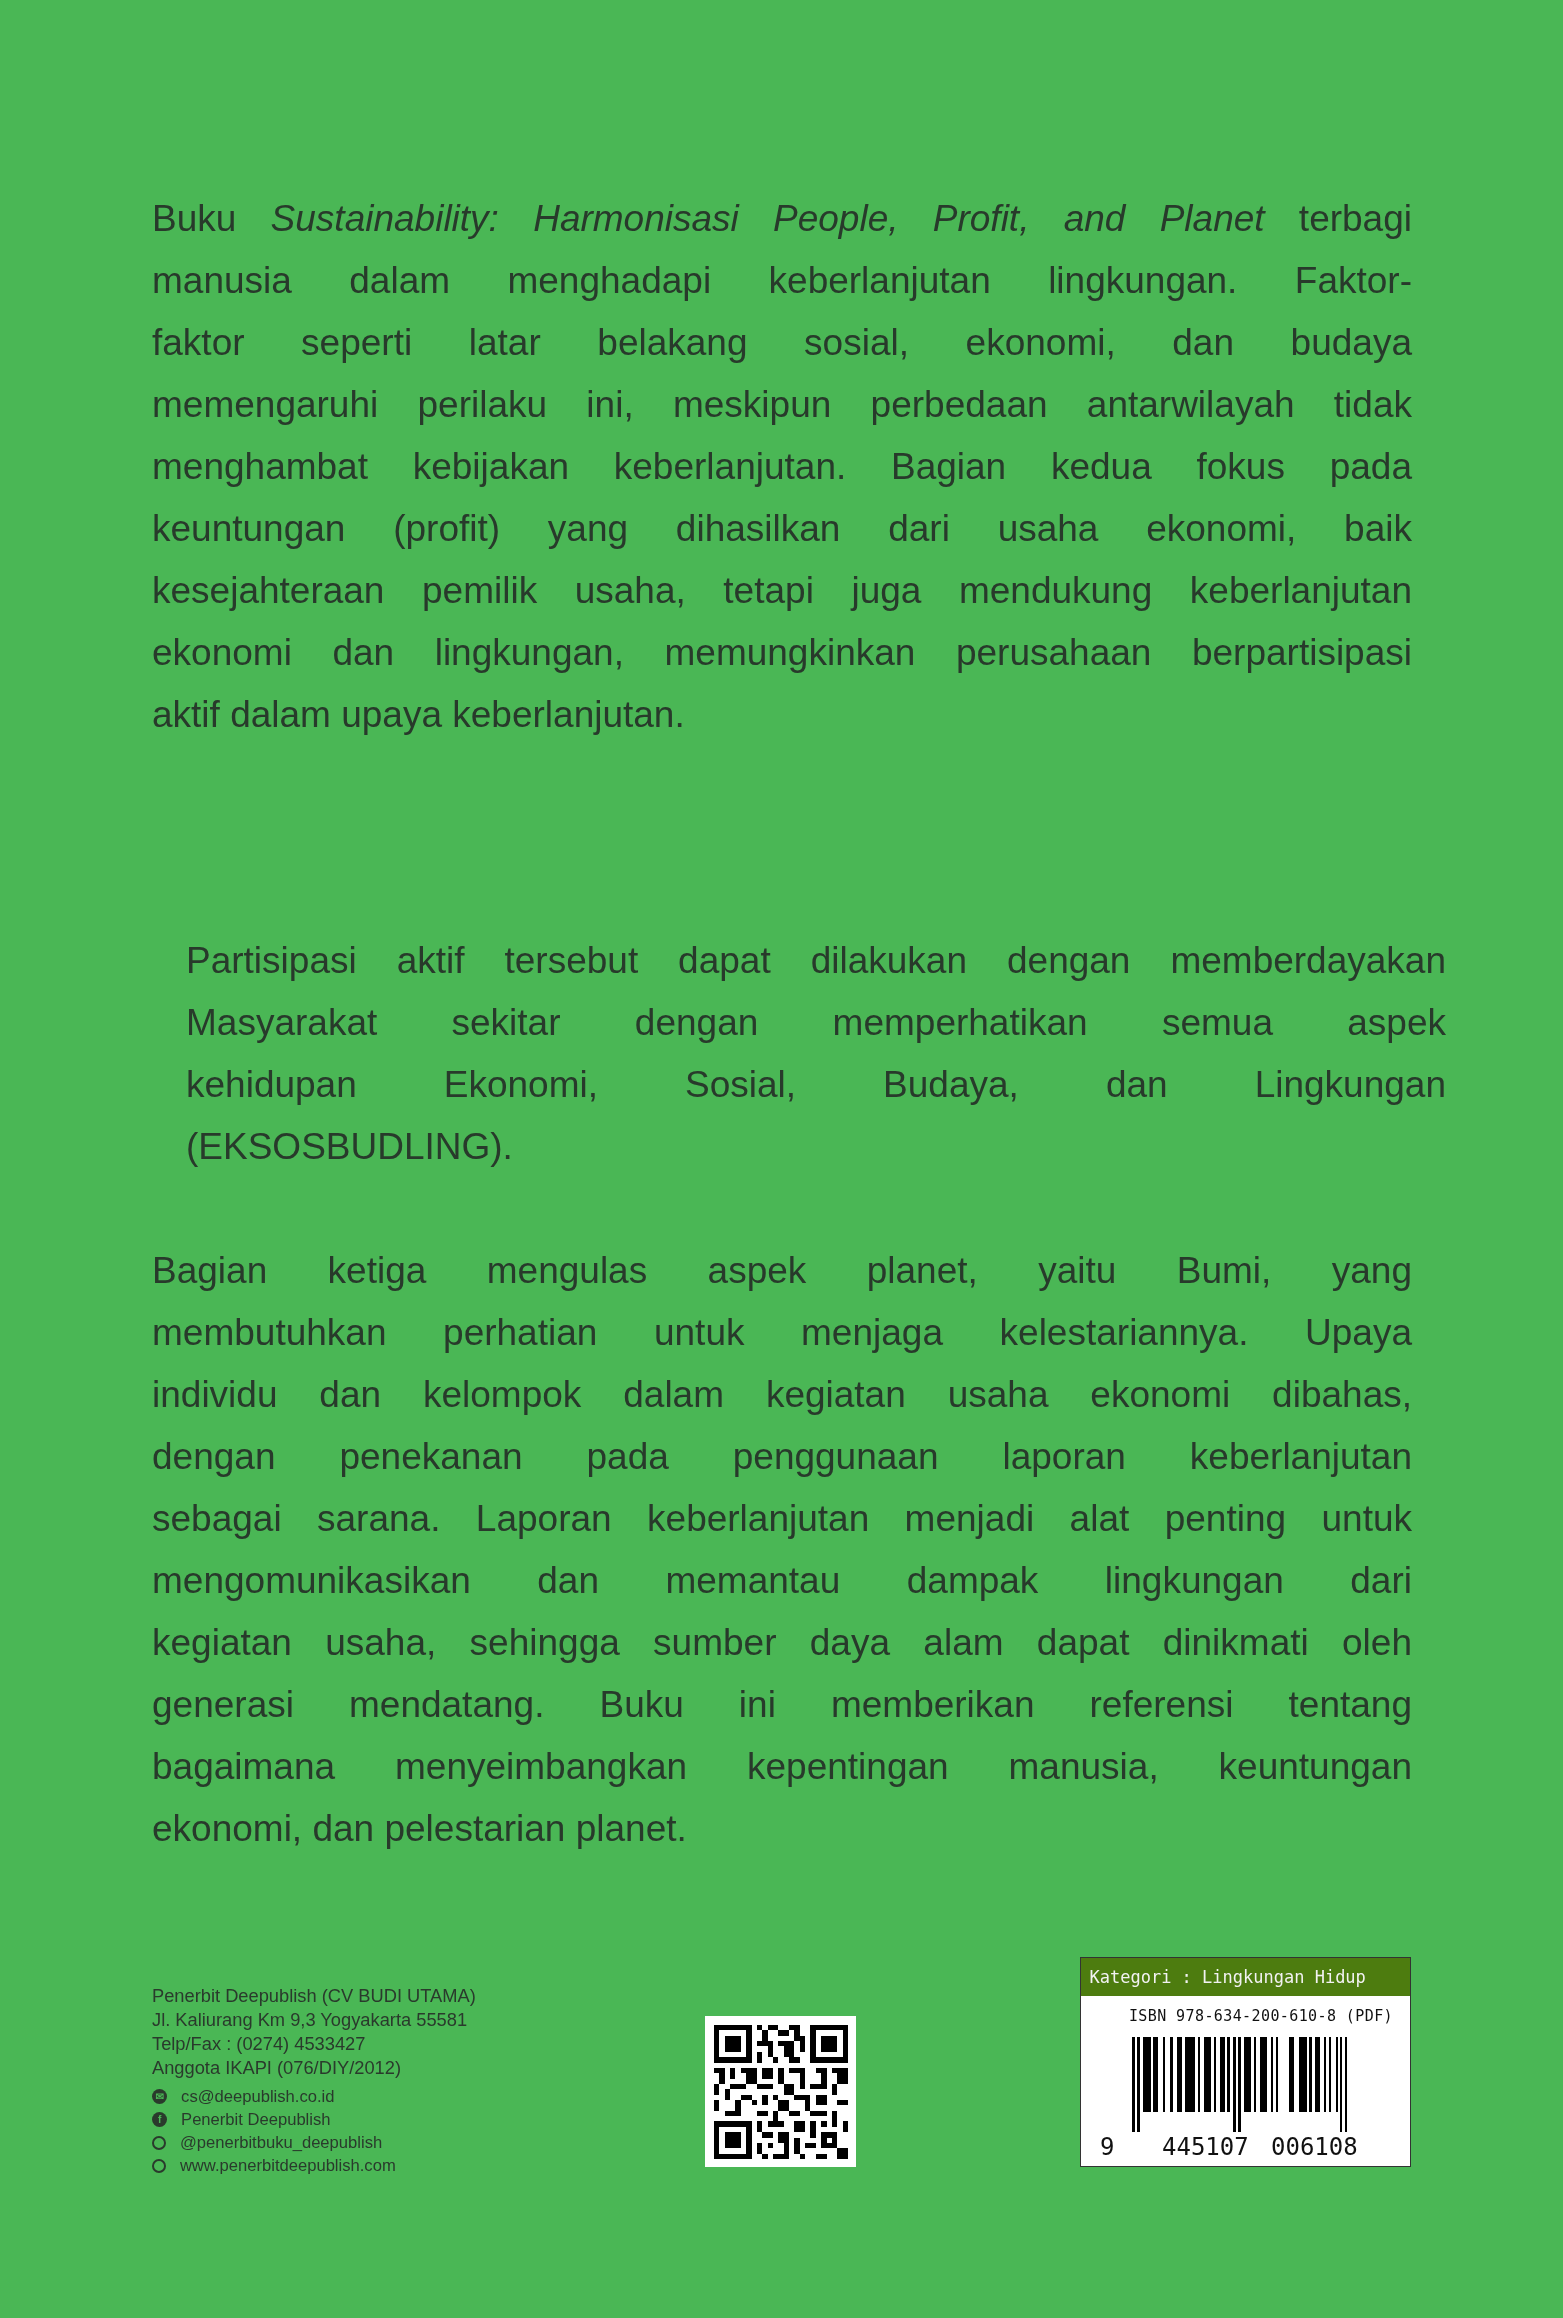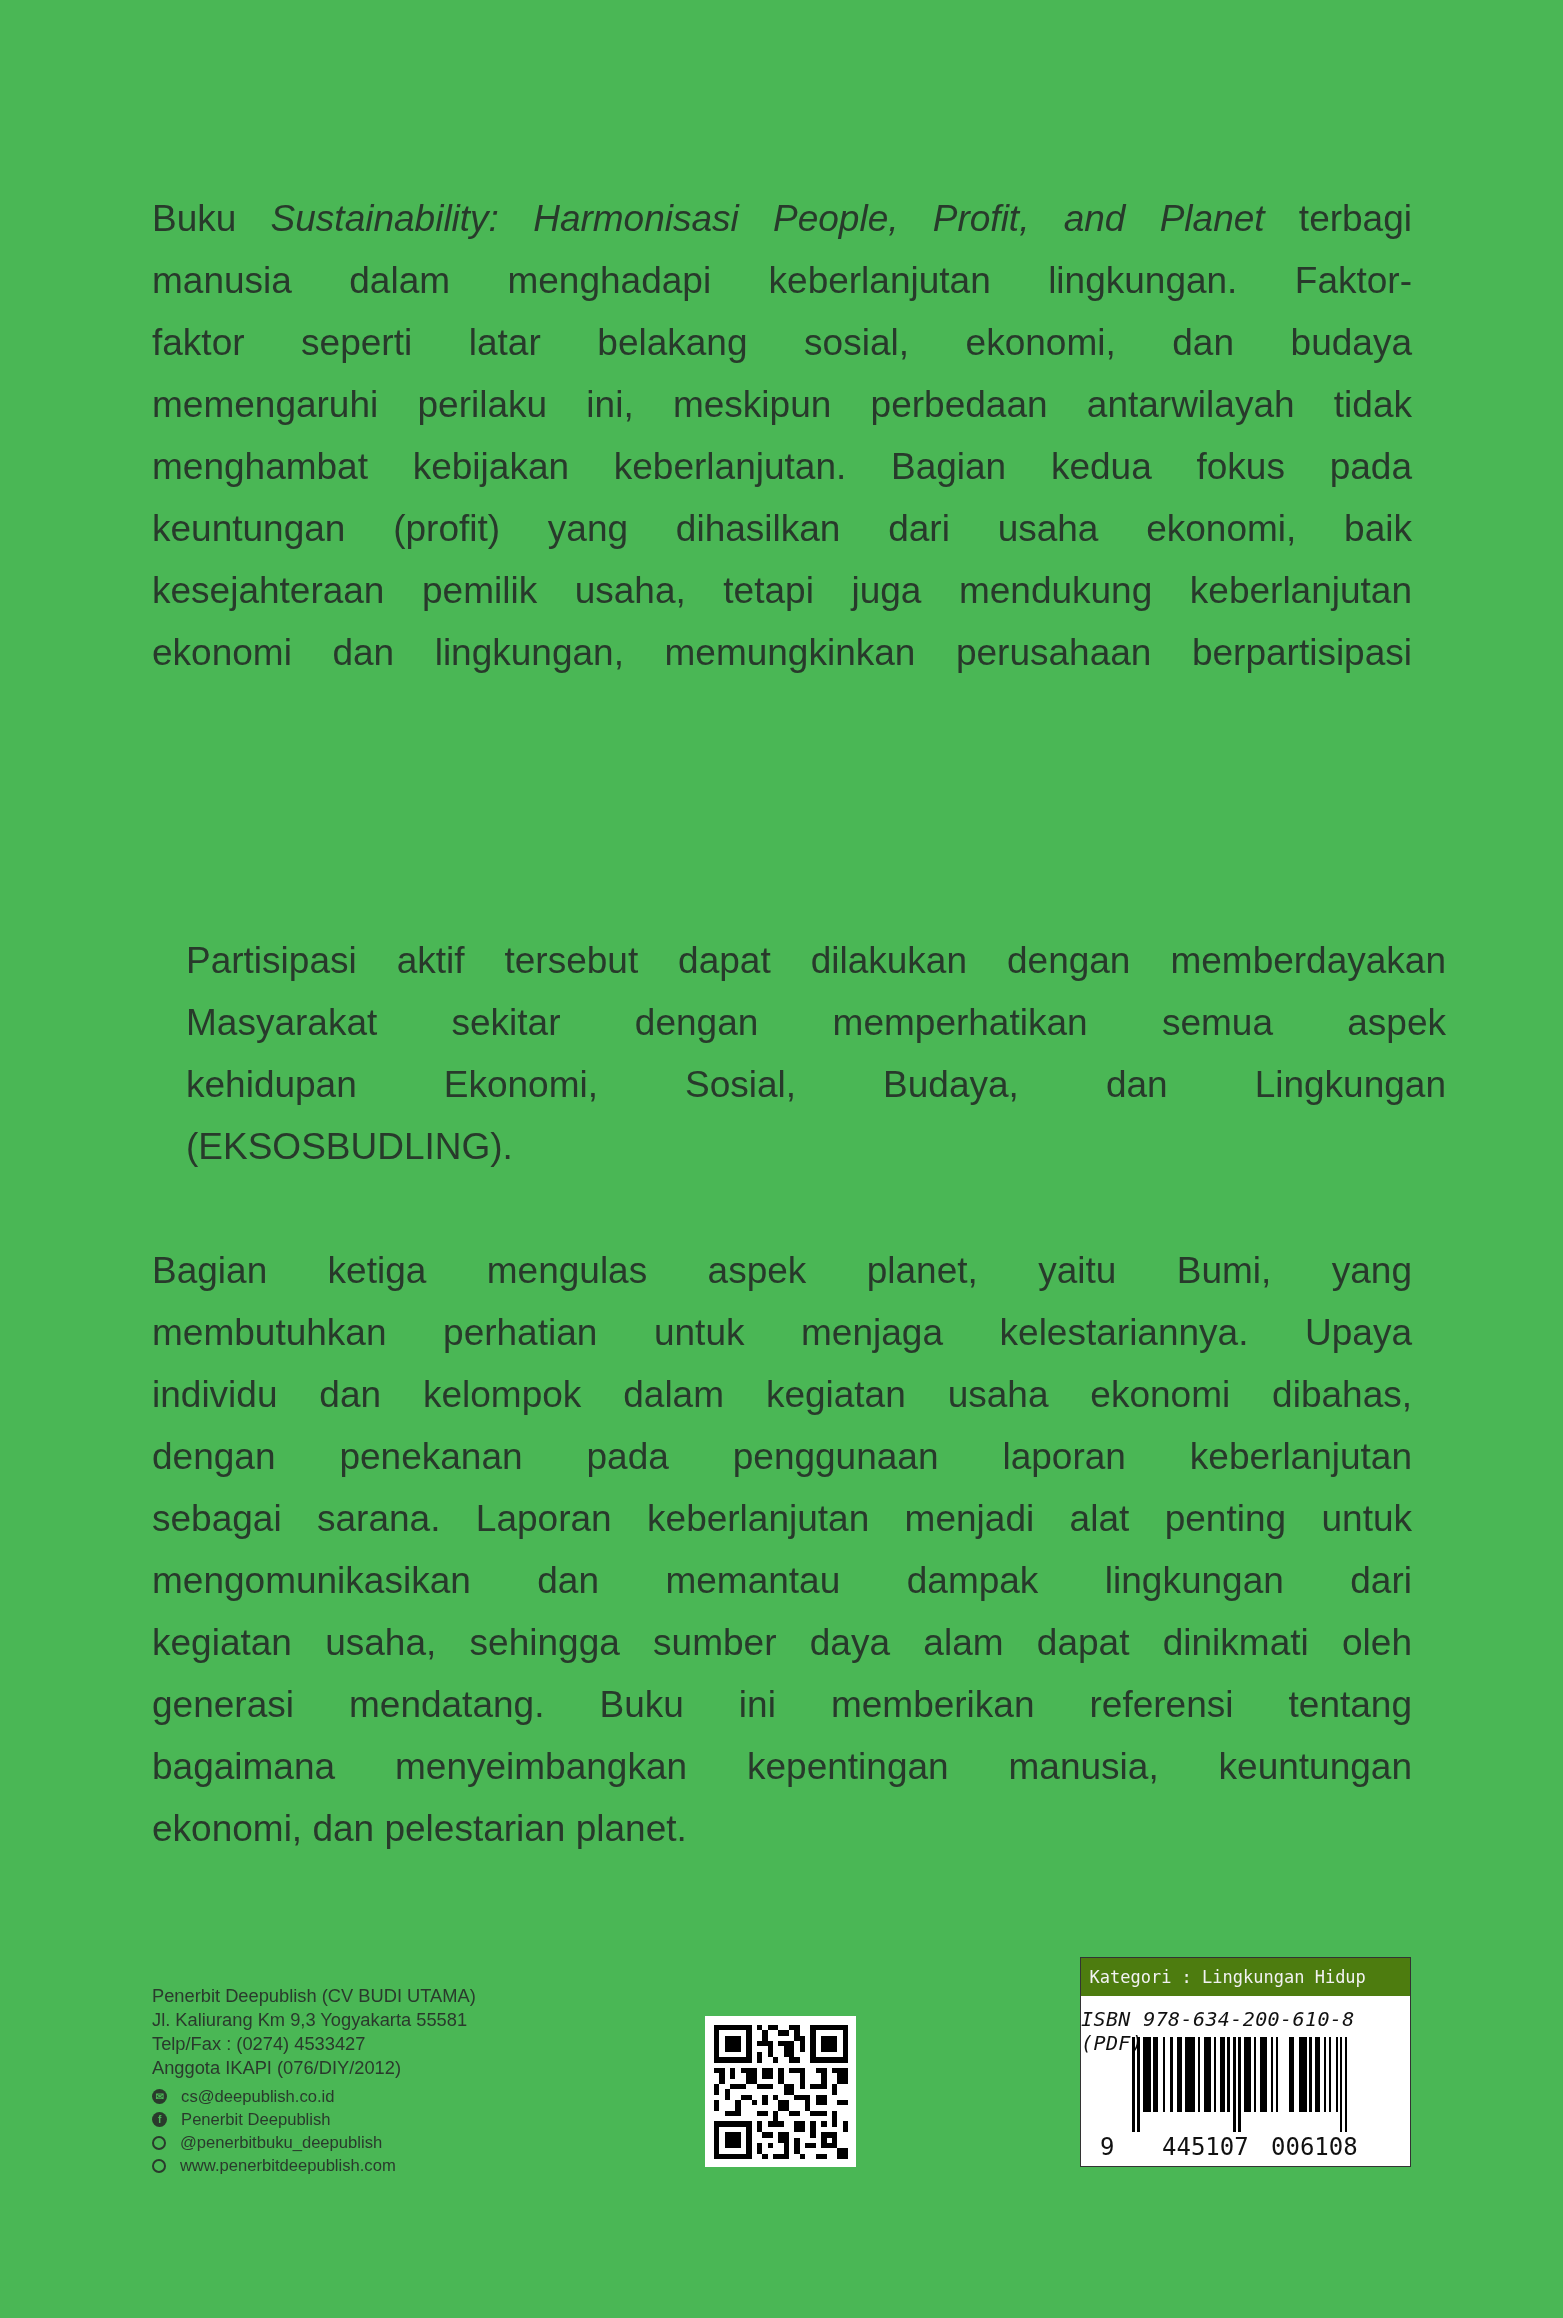--- a/index.html
+++ b/index.html
@@ -80,24 +80,23 @@
     font-family: "DejaVu Sans Mono", monospace;
     font-size: 17px;
     line-height: 38px;
     padding-left: 8.5px;
     white-space: nowrap;
   }
   .isbn-num {
     position: absolute;
     right: 17px; top: 49px;
     font-family: "DejaVu Sans Mono", monospace;
-    font-size: 20px;
+    font-size: 15px;
     color: #111;
     letter-spacing: 0.4px;
-    font-style: italic;
   }
   .barcode { position: absolute; left: 51px; top: 79px; }
   .bc-digits {
     position: absolute; top: 175px; left: 0; right: 0;
     font-family: "DejaVu Sans Mono", monospace;
     font-size: 24px; color: #111;
   }
   .bc-digits span { position: absolute; }
 </style>
 </head>
@@ -105,20 +104,21 @@
 
 <div class="body-text" id="para1">
   <span class="line"><span>Buku </span><span class="it">Sustainability: Harmonisasi People, Profit, and Planet</span><span> terbagi</span></span>
   <span class="line">manusia dalam menghadapi keberlanjutan lingkungan. Faktor-</span>
   <span class="line">faktor seperti latar belakang sosial, ekonomi, dan budaya</span>
   <span class="line">memengaruhi perilaku ini, meskipun perbedaan antarwilayah tidak</span>
   <span class="line">menghambat kebijakan keberlanjutan. Bagian kedua fokus pada</span>
   <span class="line">keuntungan (profit) yang dihasilkan dari usaha ekonomi, baik</span>
   <span class="line">kesejahteraan pemilik usaha, tetapi juga mendukung keberlanjutan</span>
   <span class="line">ekonomi dan lingkungan, memungkinkan perusahaan berpartisipasi</span>
+  <span class="line last">aktif dalam upaya keberlanjutan.</span>
 </div>
 
 <div class="body-text" id="para2">
   <span class="line">Partisipasi aktif tersebut dapat dilakukan dengan memberdayakan</span>
   <span class="line">Masyarakat sekitar dengan memperhatikan semua aspek</span>
   <span class="line">kehidupan Ekonomi, Sosial, Budaya, dan Lingkungan</span>
   <span class="line last">(EKSOSBUDLING).</span>
 </div>
 
 <div class="body-text" id="para3">

